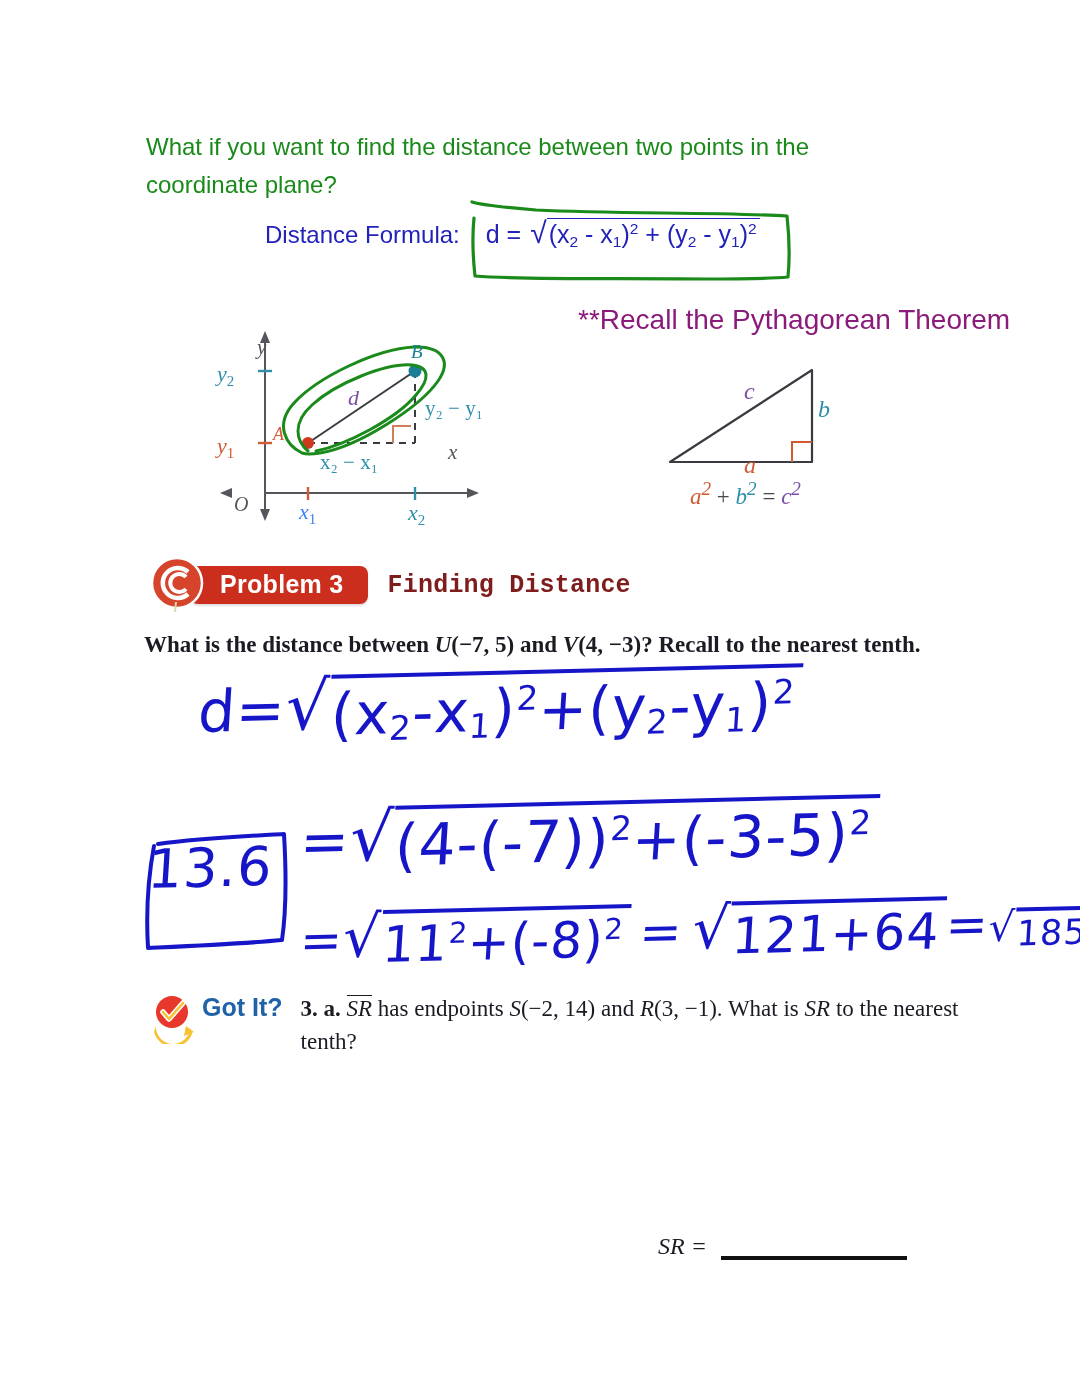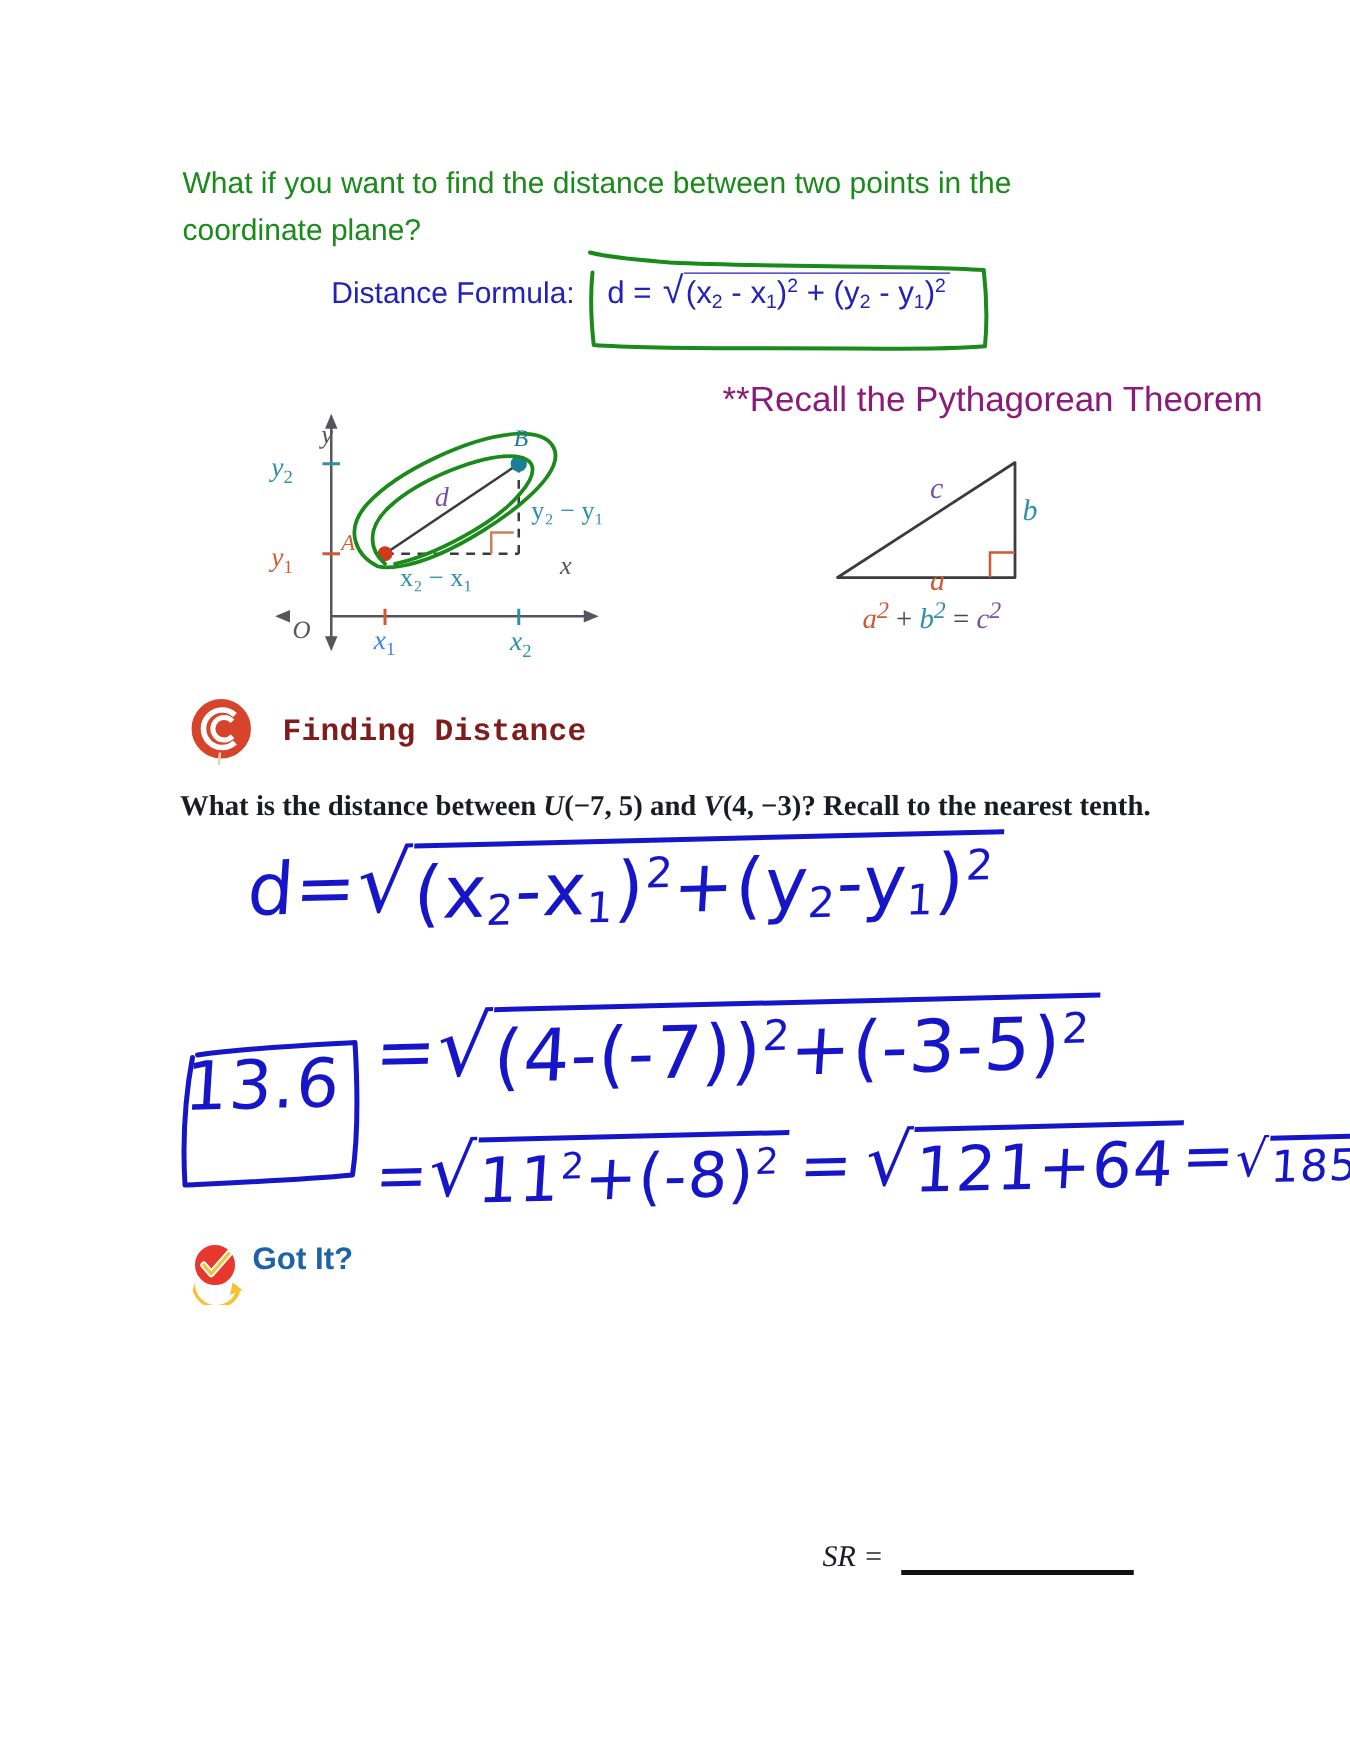--- a/index.html
+++ b/index.html
@@ -329,20 +329,21 @@
   <div id="problem-badge">
     <div id="c-logo">
       <svg width="58" height="58" viewBox="0 0 58 58">
         <circle cx="29" cy="27" r="25" fill="#d6442b"></circle>
         <circle cx="29" cy="27" r="25" fill="none" stroke="#ffffff" stroke-width="2.5"></circle>
         <path d="M40,16 A15,15 0 1 0 40,38" fill="none" stroke="#ffffff" stroke-width="4.5"></path>
         <path d="M38,21 A9,9 0 1 0 38,33" fill="none" stroke="#ffffff" stroke-width="4"></path>
         <path d="M28,46 L27,56" stroke="#e0d8a8" stroke-width="2" fill="none"></path>
       </svg>
     </div>
+    <div id="problem-pill">Problem 3</div>
     <div id="problem-subtitle">Finding Distance</div>
   </div>
 
   <div id="problem-question"><span>What is the distance between </span><i>U</i><span>(−7, 5)</span><span> and </span><i>V</i><span>(4, −3)</span><span>? Recall to the nearest tenth.</span></div>
 
   <div id="handwork">
 
     <svg style="position:absolute; left:130px; top:828px;" width="180" height="130" viewBox="0 0 180 130">
       <path d="M28,16 C70,10 118,8 154,6 C156,40 157,78 152,112 C110,116 62,118 18,120 C16,86 18,50 24,18" fill="none" stroke="#1616c8" stroke-width="4" stroke-linecap="round" stroke-linejoin="round"></path>
     </svg>
@@ -375,20 +376,21 @@
       <svg width="46" height="52" viewBox="0 0 46 52">
         <path d="M6,34 A16,16 0 0 0 40,36 L42,42 A20,20 0 0 1 4,40 Z" fill="#f7c231"></path>
         <path d="M36,34 L44,40 L34,44 Z" fill="#f7c231"></path>
         <circle cx="22" cy="20" r="17" fill="#e8372c"></circle>
         <circle cx="22" cy="20" r="17" fill="none" stroke="#ffffff" stroke-width="2"></circle>
         <path d="M13,20 L19,27 L33,11" fill="none" stroke="#ffffff" stroke-width="5.5" stroke-linecap="round" stroke-linejoin="round"></path>
         <path d="M13,20 L19,27 L33,11" fill="none" stroke="#f7c231" stroke-width="2.5" stroke-linecap="round" stroke-linejoin="round"></path>
       </svg>
     </div>
     <div id="gotit-label">Got It?</div>
+    <div id="gotit-body"><b>3.</b>&nbsp;<b>a.</b>&nbsp;<i class="olbar">SR</i><span> has endpoints </span><i>S</i><span>(−2, 14)</span><span> and </span><i>R</i><span>(3, −1)</span><span>. What is </span><i>SR</i><span> to the nearest tenth?</span></div>
   </div>
 
   <div id="answer-row">
     <span id="answer-label">SR =</span>
     <span id="answer-blank"></span>
   </div>
 
 </div>
 
 </body></html>

